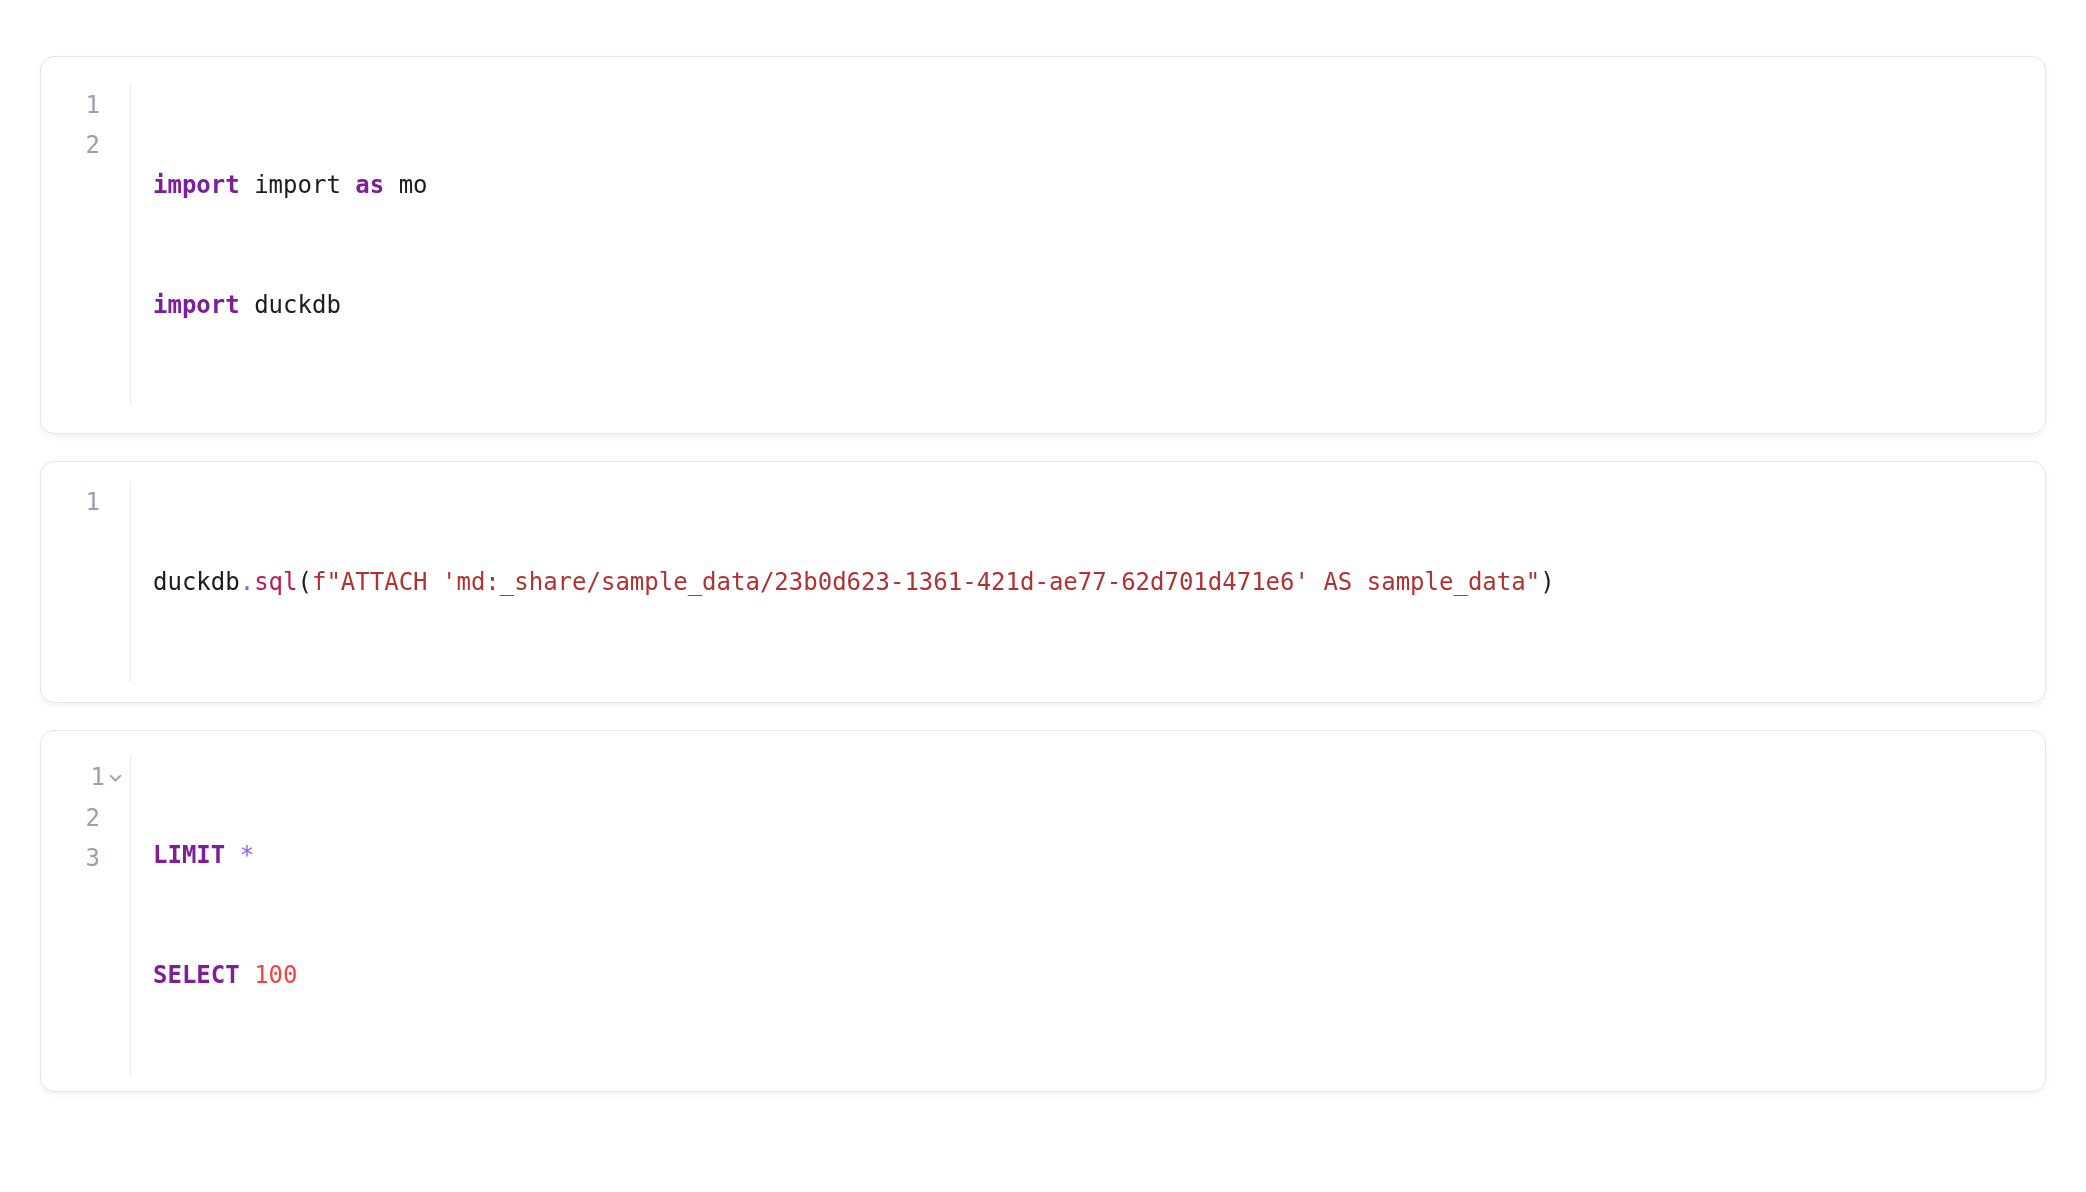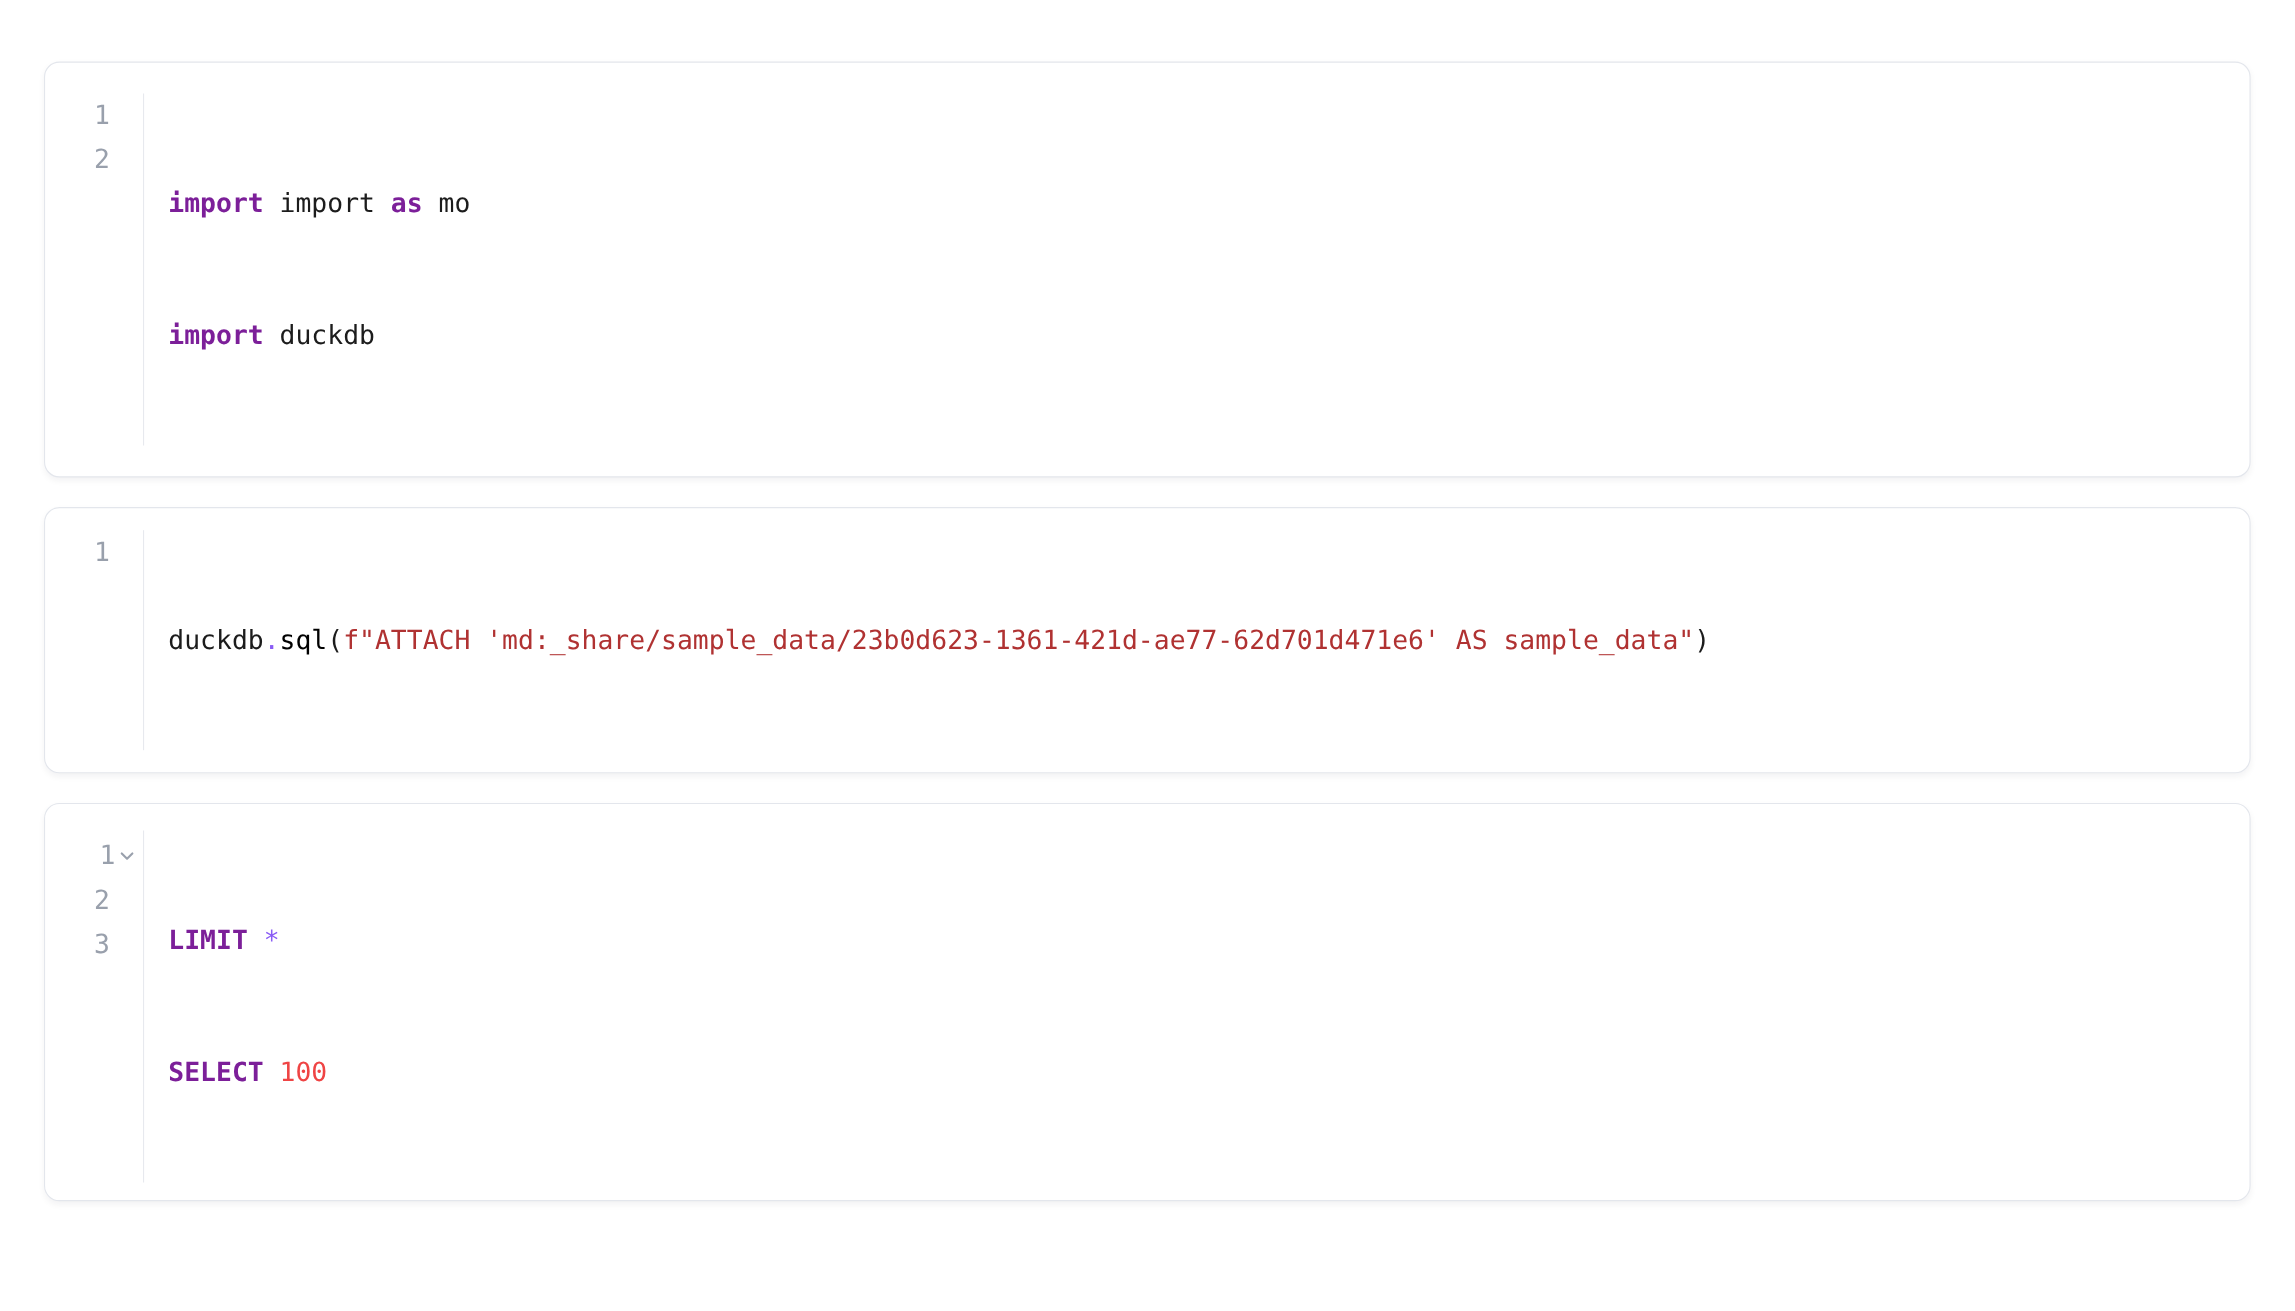--- a/index.html
+++ b/index.html
@@ -21,21 +21,21 @@
 
   .editor { display: flex; font-family: "DejaVu Sans Mono", monospace; font-size: 24px; line-height: 40px; }
   .gutter { width: 90px; flex: none; border-right: 1.5px solid #e7e9ee; color: #99a0ac; }
   .lineno { text-align: right; padding-right: 30px; }
   .lineno.fold { display: flex; justify-content: flex-end; align-items: center; gap: 3px; padding-right: 7px; }
   .fold-chev { color: #9aa1ad; margin-top: 3px; }
   .code-col { padding-left: 22px; white-space: pre; color: #1c1c1c; }
 
   .tok-kw  { color: #7c1f99; font-weight: bold; margin-top: 47px; }
   .tok-str { color: #b03232; }
-  .tok-fn  { color: #000000; }
+  .tok-fn  { color: #be185d; }
   .tok-num { color: #ef4444; }
   .tok-star{ color: #8a5cf5; }
   .tok-dot { color: #8a5cf5; }
 
   
   .cell3-code { padding: 24px 0 16px 0; }
 </style>
 </head>
 <body>
 

